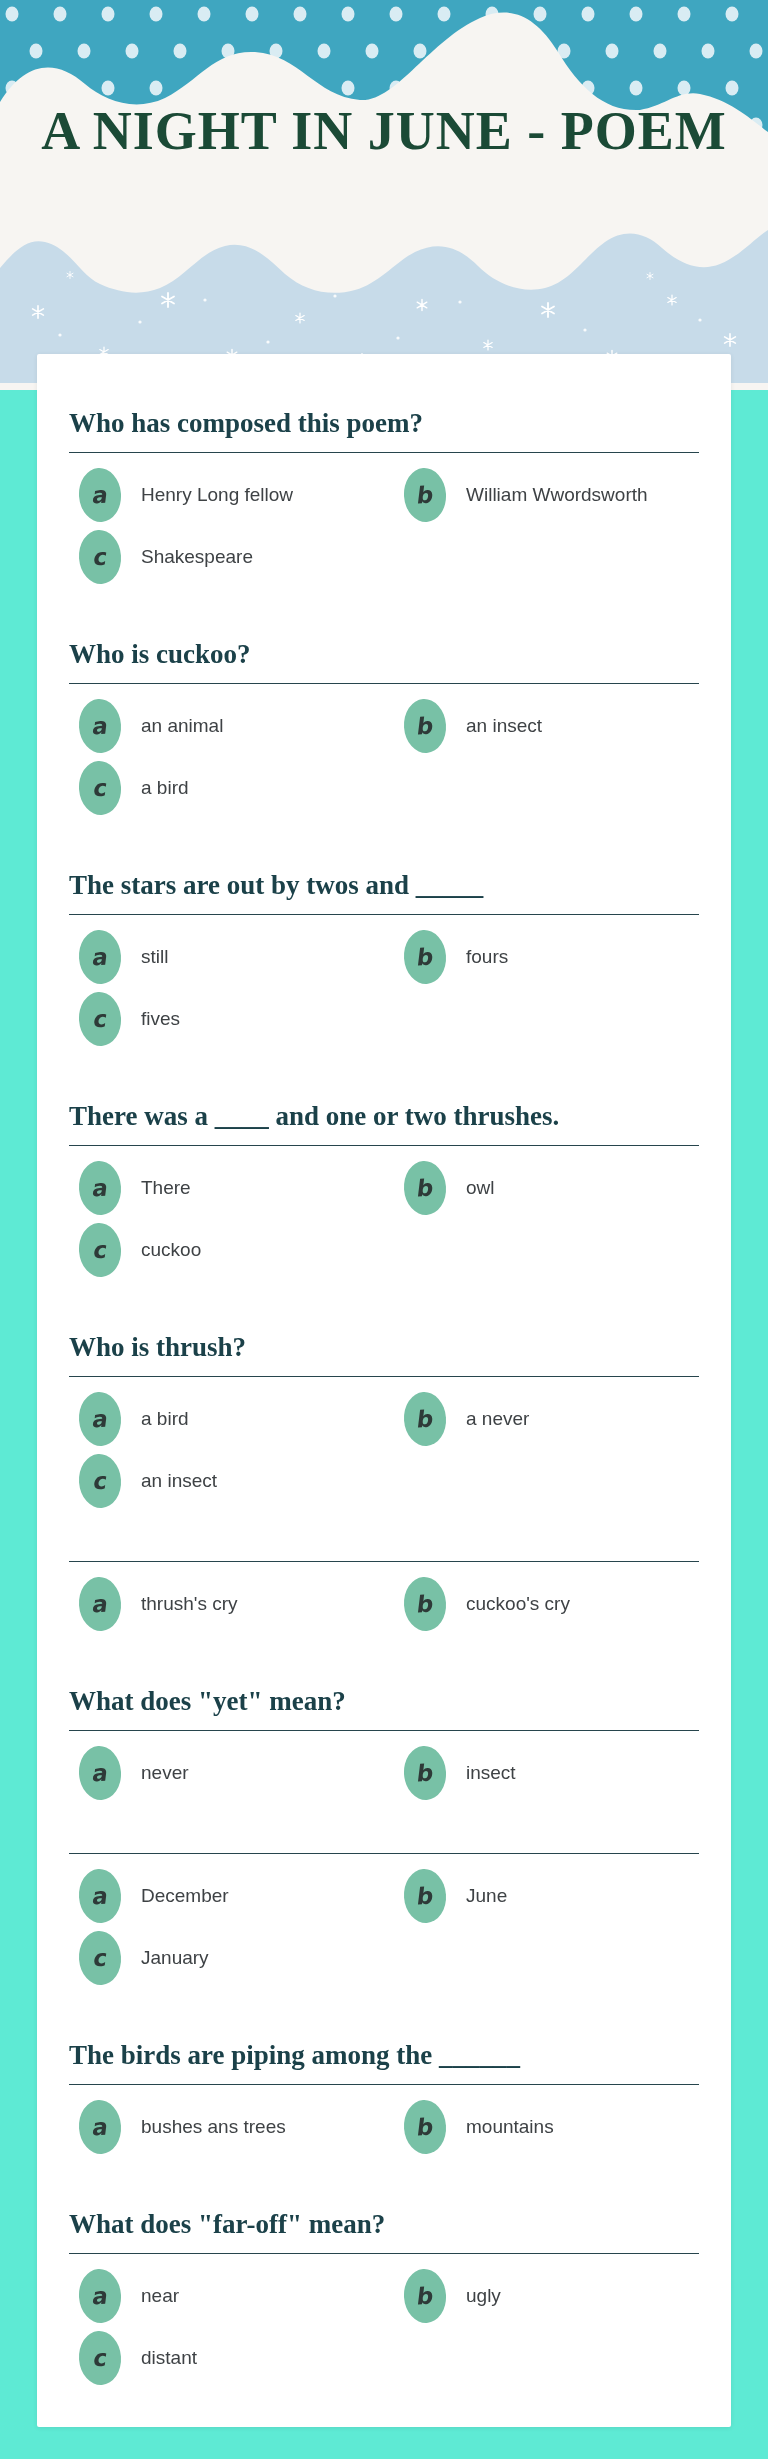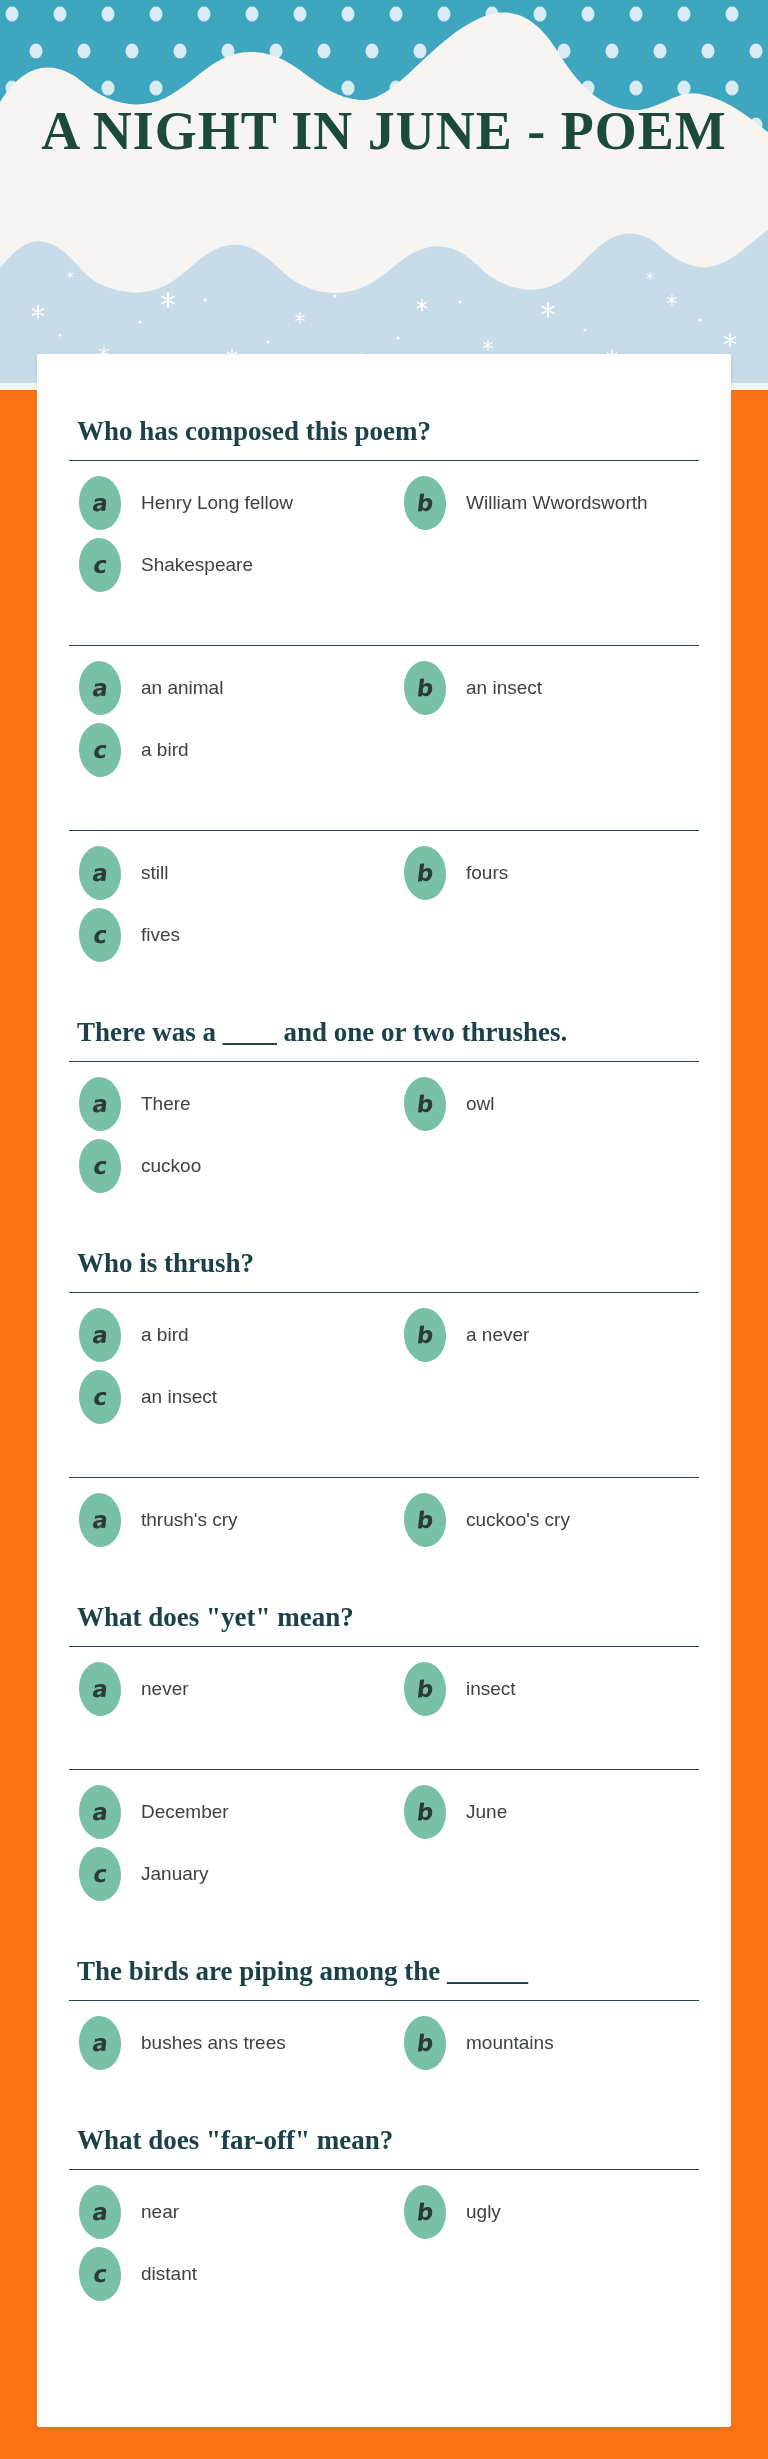--- a/index.html
+++ b/index.html
@@ -1,31 +1,31 @@
 <!DOCTYPE html>
 <html><head>
 <meta charset="utf-8">
 <style>
   html,body{margin:0;padding:0;background:#e9eae9;}
-  #page{position:relative;width:768px;height:2459px;margin:0 auto;background:#f97316;overflow:hidden;font-family:"Liberation Sans",sans-serif;}
+  #page{position:relative;width:768px;height:2459px;margin:0 auto;background:#5eead4;overflow:hidden;font-family:"Liberation Sans",sans-serif;}
 
   
   #header-art{position:absolute;top:0;left:0;width:768px;height:390px;display:block;}
 
   .page-title{position:absolute;top:98px;left:0;width:768px;z-index:3;text-align:center;
     font-family:"Liberation Serif","DejaVu Serif",serif;font-weight:700;
     font-size:54px;line-height:66px;letter-spacing:1px;color:#1b4a36;margin:0;}
 
   
   #card{position:absolute;top:354px;left:37px;width:694px;height:2073px;background:#ffffff;
     border-radius:2px;box-shadow:0 1px 4px rgba(40,60,70,.10);z-index:4;
     padding:52px 32px 30px 32px;box-sizing:border-box;}
 
   .question{margin:0 0 52px 0;}
-  .question-text{margin:8px;font-family:"Liberation Serif","DejaVu Serif",serif;font-weight:600;
+  .question-text{margin:0;font-family:"Liberation Serif","DejaVu Serif",serif;font-weight:600;
     font-size:27px;line-height:34px;color:#1b4149;}
   .question-rule{border:none;border-top:1.6px solid #27454d;margin:12px 0 0 0;}
   .options{display:grid;grid-template-columns:325px 1fr;row-gap:6px;margin:14px 0 0 10px;}
   .option{display:flex;align-items:center;gap:20px;height:56px;cursor:pointer;}
   .letter-badge{flex:0 0 auto;width:42px;height:54px;border-radius:50%;background:#78c1a6;
     display:flex;align-items:center;justify-content:center;
     font-family:"DejaVu Sans",sans-serif;font-style:italic;font-weight:600;
     font-size:23px;color:#2e3a38;transform:rotate(-4deg);}
   .option-label{font-size:19px;color:#3e4245;text-align:center;}
 </style>
@@ -114,40 +114,42 @@
     </div>
 
     <div class="option">
       <span class="letter-badge">c</span>
       <span class="option-label">Shakespeare</span>
     </div>
   </div>
     </section>
 
     <section class="question">
+      <h2 class="question-text">Who is cuckoo?</h2>
       <hr class="question-rule">
       <div class="options">
     <div class="option">
       <span class="letter-badge">a</span>
       <span class="option-label">an animal</span>
     </div>
 
     <div class="option">
       <span class="letter-badge">b</span>
       <span class="option-label">an insect</span>
     </div>
 
     <div class="option">
       <span class="letter-badge">c</span>
       <span class="option-label">a bird</span>
     </div>
   </div>
     </section>
 
     <section class="question">
+      <h2 class="question-text">The stars are out by twos and _____</h2>
       <hr class="question-rule">
       <div class="options">
     <div class="option">
       <span class="letter-badge">a</span>
       <span class="option-label">still</span>
     </div>
 
     <div class="option">
       <span class="letter-badge">b</span>
       <span class="option-label">fours</span>

